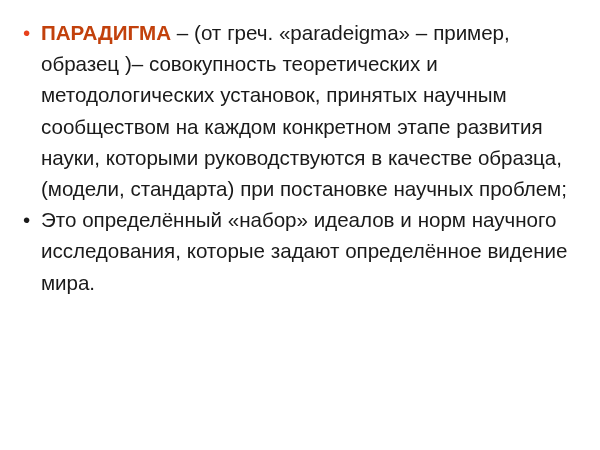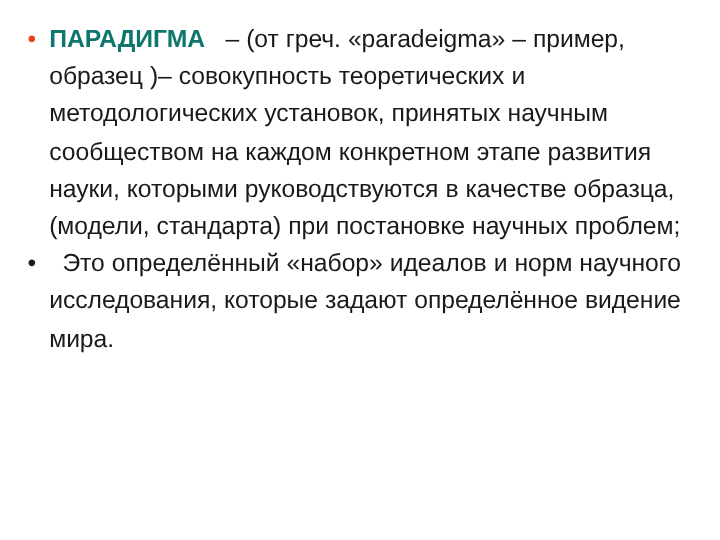--- a/index.html
+++ b/index.html
@@ -61,27 +61,26 @@
 
   .bullet-marker.dark {
     color: #1a1a1a;
   }
 
   .bullet-text {
     display: block;
   }
 
   .term-highlight {
-    color: #0f766e;
+    color: #c2410c;
     font-weight: bold;
   }
 
   .body-text {
     color: #1a1a1a;
-    margin-left: 11px;
   }
 </style>
 </head>
 <body>
 
 <div class="slide">
   <div class="content-body">
 
     <div class="bullet-item">
       <span class="bullet-marker accent">•</span>

